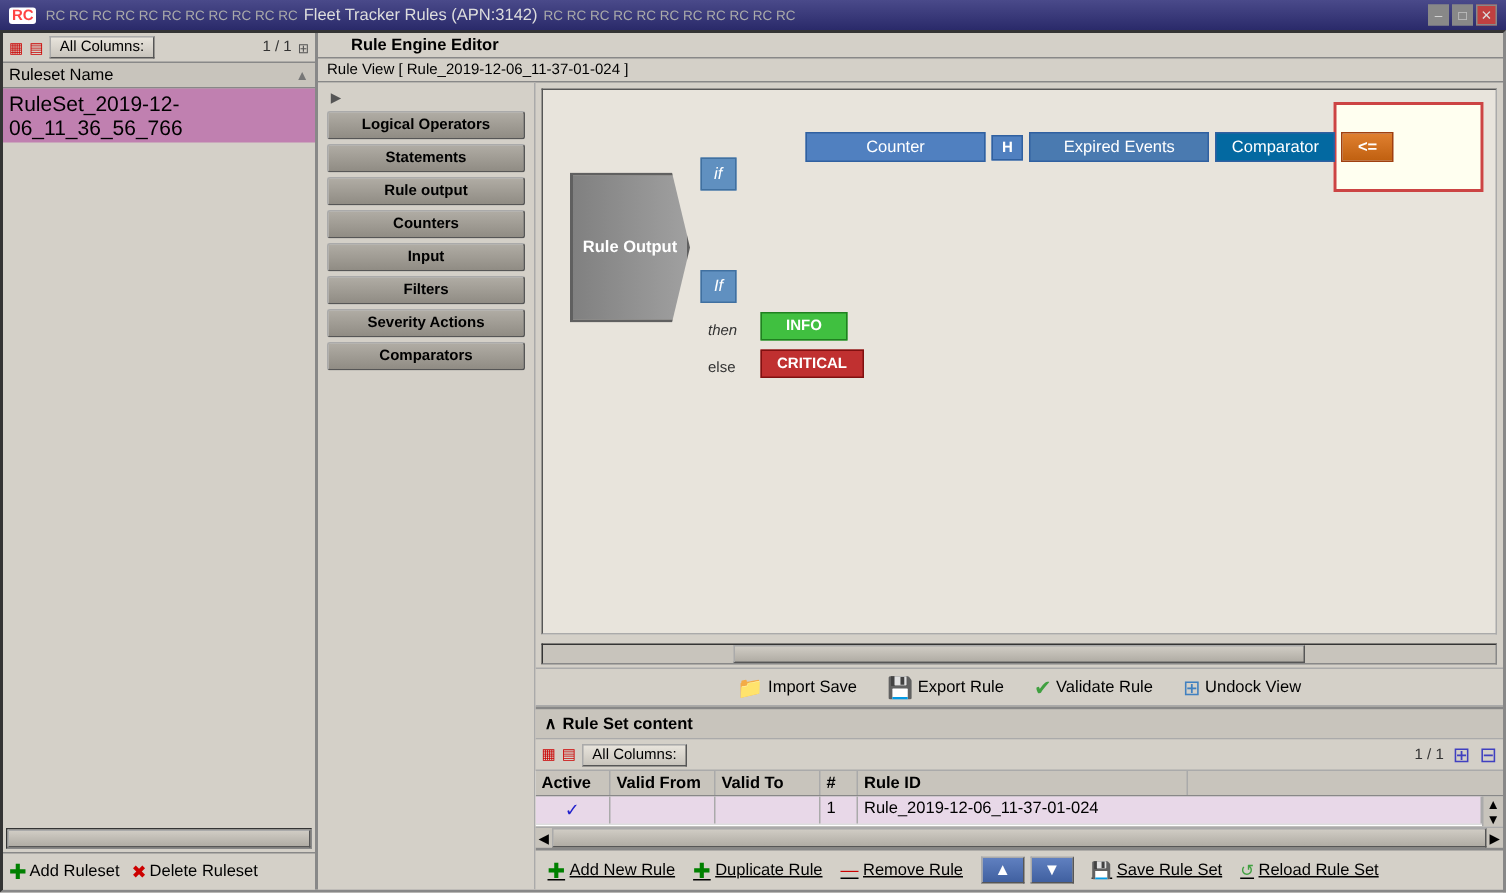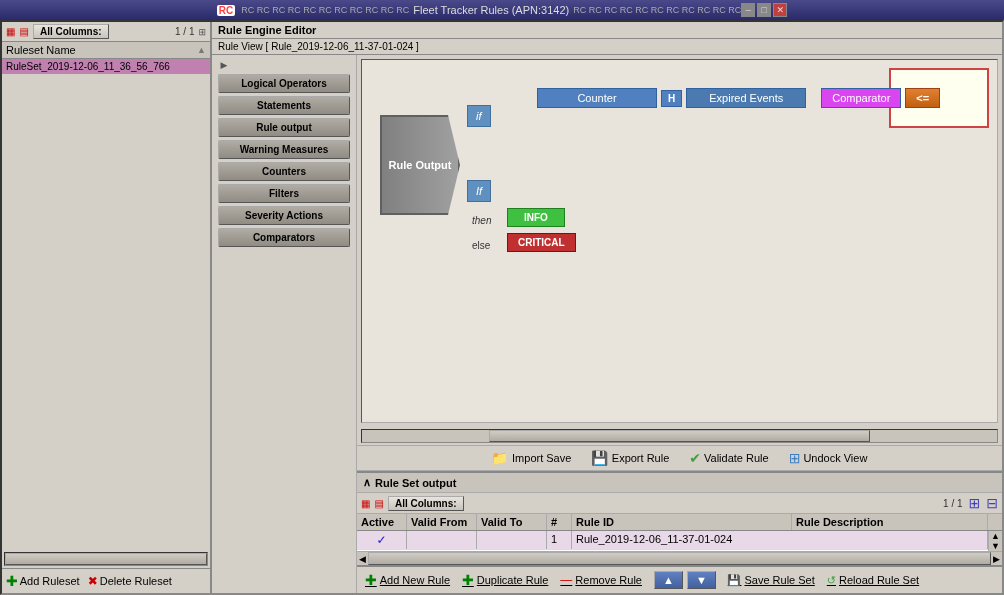--- a/index.html
+++ b/index.html
@@ -6,21 +6,21 @@
     body { background: #c0c0c0; width: 1004px; height: 595px; overflow: hidden; }
 
     
     .title-bar {
       background: linear-gradient(to bottom, #4a4a8a, #2a2a6a);
       color: white;
       height: 20px;
       display: flex;
       align-items: center;
       padding: 0 6px;
-      justify-content: center;
+      justify-content: space-between;
     }
     .title-bar-left { display: flex; align-items: center; gap: 4px; }
     .rc-logo { color: #ff4444; font-weight: bold; font-size: 10px; background: #fff; padding: 0 2px; border-radius: 2px; margin-right: 2px; }
     .title-text { font-size: 11px; color: #ddd; }
     .win-btn { width: 14px; height: 14px; display: flex; align-items: center; justify-content: center; font-size: 9px; cursor: pointer; border: 1px solid #888; color: #ddd; }
     .win-btn.close { background: #c04040; }
     .win-btn.min { background: #888; }
     .win-btn.max { background: #888; }
 
     
@@ -48,38 +48,38 @@
       display: flex;
       align-items: center;
       gap: 4px;
     }
     .all-columns-btn {
       background: linear-gradient(to bottom, #e8e4dc, #c8c4bc);
       border: 1px outset #aaa;
       padding: 1px 6px;
       cursor: pointer;
       font-size: 10px;
-      display: flex; align-items: center; gap: 3px; font-weight: bold;
+      display: flex; align-items: center; gap: 3px;
     }
     .pagination { font-size: 10px; color: #333; margin-left: auto; }
 
     .ruleset-name-header {
       background: #c8c4bc;
       border-bottom: 1px solid #888;
       padding: 2px 4px;
       display: flex;
       align-items: center;
       justify-content: space-between;
     }
     .ruleset-row {
       background: #c080b0;
       padding: 2px 4px;
       cursor: pointer;
       color: #000;
-      font-size: 10px;
+      font-size: 14px;
     }
     .left-panel-bottom {
       margin-top: auto;
       padding: 4px;
       display: flex;
       align-items: center;
       gap: 8px;
       background: #d4d0c8;
       border-top: 1px solid #888;
     }
@@ -99,21 +99,21 @@
       flex: 1;
       display: flex;
       flex-direction: column;
       background: #d4d0c8;
       overflow: hidden;
     }
 
     
     .rule-engine-header {
       background: #d4d0c8;
-      padding: 2px 6px;
+      padding: 2px 22px;
       border-bottom: 1px solid #888;
       font-weight: bold;
       font-size: 11px;
     }
     .rule-view-label {
       font-size: 10px;
       padding: 2px 6px;
       color: #000;
       border-bottom: 1px solid #888;
     }
@@ -487,22 +487,22 @@
     <div class="rule-engine-header">Rule Engine Editor</div>
     <div class="rule-view-label">Rule View [ Rule_2019-12-06_11-37-01-024 ]</div>
 
     <div class="rule-editor-body">
 
       <div class="sidebar-btns">
         <div class="expand-arrow">▶</div>
         <button class="sidebar-btn">Logical Operators</button>
         <button class="sidebar-btn">Statements</button>
         <button class="sidebar-btn">Rule output</button>
-        <button class="sidebar-btn">Warning Measures</button>
         <button class="sidebar-btn">Counters</button>
+        <button class="sidebar-btn">Input</button>
         <button class="sidebar-btn">Filters</button>
         <button class="sidebar-btn">Severity Actions</button>
         <button class="sidebar-btn">Comparators</button>
       </div>
 
       <div class="canvas-area">
         <div class="rule-canvas">
 
           <div class="mini-preview"></div>
 
@@ -524,21 +524,21 @@
               <div class="blue-block">
                 <span>Counter</span>
               </div>
               <button class="h-btn">H</button>
             </div>
 
             <div style="display:flex;align-items:center;gap:0;">
               <div style="background:#4a7ab0;color:white;padding:3px 22px;font-size:10px;border:1px solid #3060a0;text-align:center;min-width:120px;">
                 <span>Expired Events</span>
               </div>
-              <div style="background:#d946ef;color:white;padding:3px 10px;font-size:10px;border:1px solid #3060a0;margin-left:15px;">
+              <div style="background:#0369a1;color:white;padding:3px 10px;font-size:10px;border:1px solid #3060a0;margin-left:4px;">
                 <span>Comparator</span>
               </div>
               <button class="orange-btn" style="margin-left:4px;">&lt;=</button>
             </div>
 
             <div style="display:flex;align-items:center;gap:4px;margin-left:124px;">
               <div style="background:#5080c0;color:white;padding:3px 10px;font-size:10px;border:1px solid #3060a0;">
                 <span>Number</span>
               </div>
               <div class="number-btn">2</div>
@@ -572,38 +572,37 @@
           </div>
           <div class="toolbar-btn">
             <span class="toolbar-icon icon-undock">⊞</span>
             <span>Undock View</span>
           </div>
         </div>
 
         <div class="ruleset-content">
           <div class="ruleset-content-header">
             <span style="cursor:pointer;">∧</span>
-            <span>Rule Set output</span>
+            <span>Rule Set content</span>
           </div>
           <div class="ruleset-content-toolbar">
             <span style="color:#cc0000;font-size:10px">▦</span>
             <span style="color:#cc0000;font-size:10px">▤</span>
             <button class="all-columns-btn">All Columns:</button>
             <span class="pagination-right">1 / 1</span>
             <span class="grid-icon">⊞</span>
             <span class="grid-icon">⊟</span>
           </div>
           <div class="table-container">
             <div class="table-header">
               <div class="col-active">Active</div>
               <div class="col-valid-from">Valid From</div>
               <div class="col-valid-to">Valid To</div>
               <div class="col-num">#</div>
               <div class="col-rule-id">Rule ID</div>
-              <div class="col-rule-desc">Rule Description</div>
               <div style="width:14px;border-right:none;"></div>
             </div>
             <div style="display:flex;">
               <div style="flex:1;">
                 <div class="table-row">
                   <div class="col-active check-cell">
                     <span style="color:#2020cc;font-size:12px;">✓</span>
                   </div>
                   <div class="col-valid-from"></div>
                   <div class="col-valid-to"></div>

